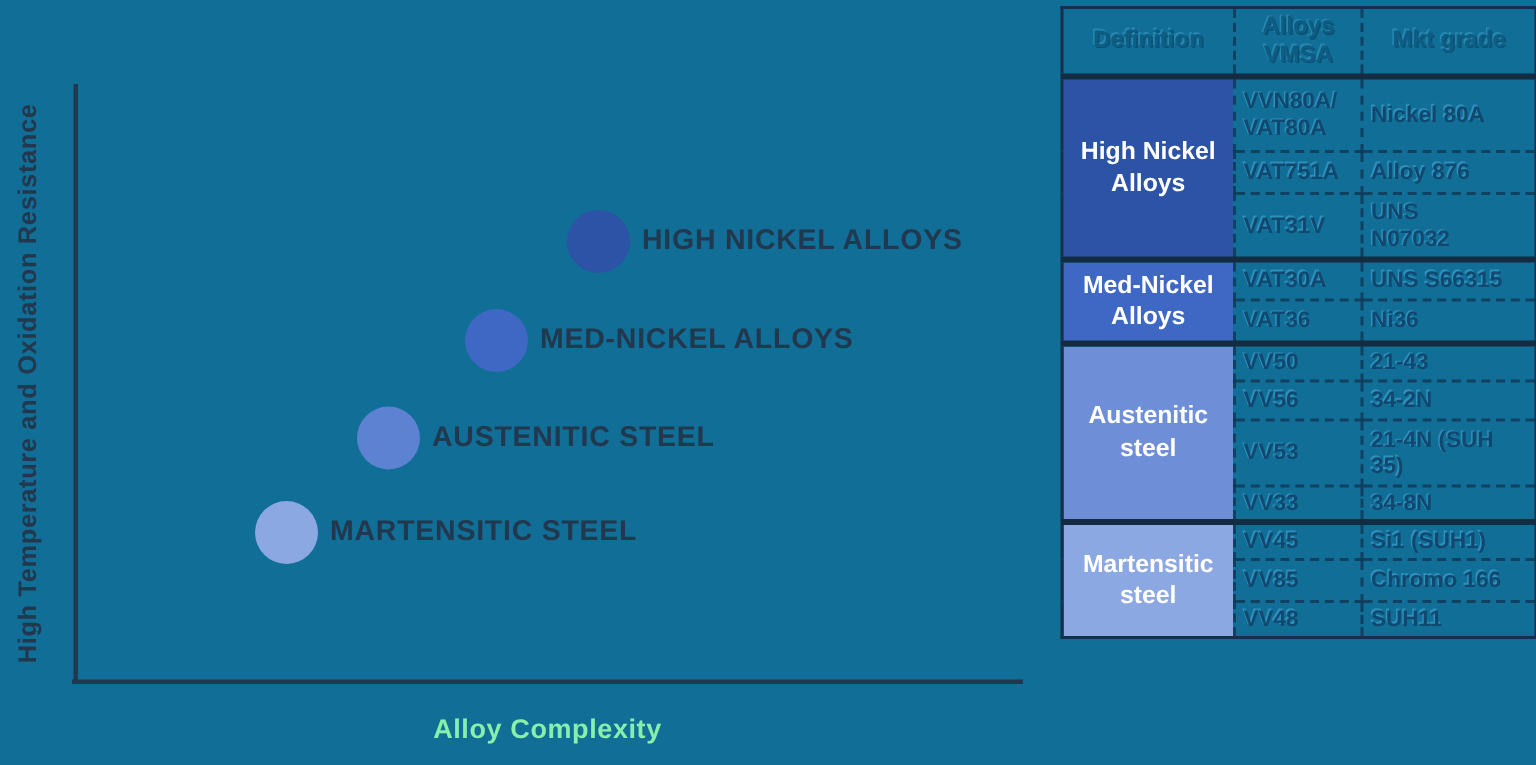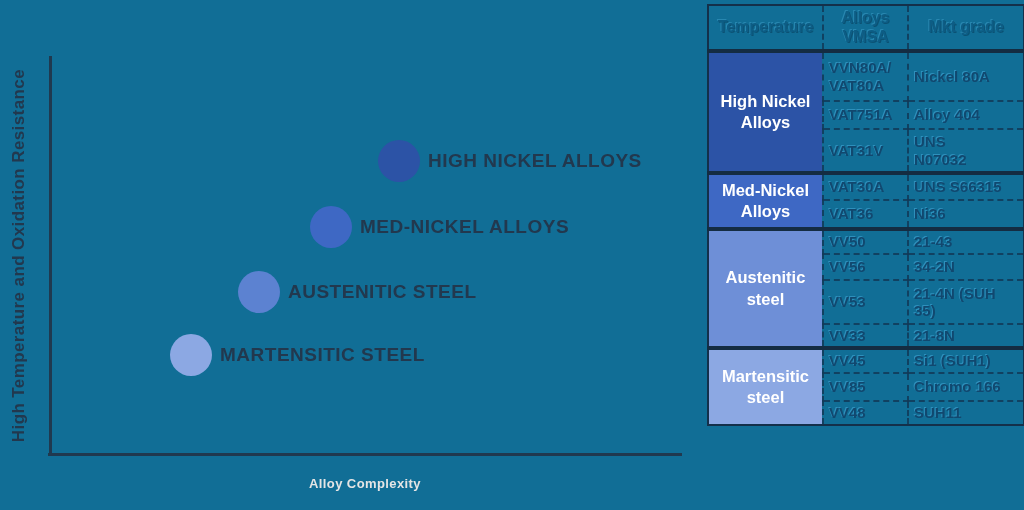--- a/index.html
+++ b/index.html
@@ -18,21 +18,21 @@
   .y-label {
     position:absolute; left:4px; top:57px; height:398px; width:30px;
     display:flex; align-items:center; justify-content:center;
   }
   .y-label span {
     writing-mode: vertical-rl; transform: rotate(180deg);
     font-weight:bold; font-size:17px; letter-spacing:0.4px; color:#22384E; white-space:nowrap;
   }
   .x-label {
     position:absolute; left:48px; top:476px; width:634px;
-    text-align:center; font-weight:bold; font-size:13px; letter-spacing:0.4px; color:#e5e5e5;
+    text-align:center; font-weight:bold; font-size:18px; letter-spacing:0.4px; color:#86efac;
   }
 
   .point { position:absolute; display:flex; align-items:center; }
   .bubble { width:42px; height:42px; border-radius:50%; flex:0 0 auto; }
   .point-label {
     margin-left:8px; font-weight:bold; font-size:19px; letter-spacing:0.5px;
     color:#22384E; white-space:nowrap;
   }
   .pt-mart { left:170px; top:334px; }
   .pt-aust { left:238px; top:271px; }
@@ -99,37 +99,37 @@
 
   <div class="grade-table-wrap">
     <table class="grades">
       <colgroup>
           <col style="width:115px">
           <col style="width:85px">
           <col style="width:116px">
         </colgroup>
       <thead>
         <tr>
-          <th style="white-space:pre-line">Temperature</th>
+          <th style="white-space:pre-line">Definition</th>
           <th style="white-space:pre-line">Alloys
 VMSA</th>
           <th style="white-space:pre-line">Mkt grade</th>
         </tr>
       </thead>
 
       <tbody>
         <tr style="height:50px">
           <td class="def" rowspan="3" style="background: rgb(44, 83, 166);">High Nickel Alloys</td>
           <td class="grade-cell">VVN80A/
 VAT80A</td>
           <td class="mkt-cell">Nickel 80A</td>
         </tr>
         <tr style="height:28px">
           <td class="grade-cell">VAT751A</td>
-          <td class="mkt-cell">Alloy 404</td>
+          <td class="mkt-cell">Alloy 876</td>
         </tr>
         <tr style="height:44px">
           <td class="grade-cell">VAT31V</td>
           <td class="mkt-cell">UNS
 N07032</td>
         </tr>
       </tbody>
 
       <tbody>
         <tr style="height:27px">
@@ -153,21 +153,21 @@
           <td class="grade-cell">VV56</td>
           <td class="mkt-cell">34-2N</td>
         </tr>
         <tr style="height:44px">
           <td class="grade-cell">VV53</td>
           <td class="mkt-cell">21-4N (SUH
 35)</td>
         </tr>
         <tr style="height:24px">
           <td class="grade-cell">VV33</td>
-          <td class="mkt-cell">21-8N</td>
+          <td class="mkt-cell">34-8N</td>
         </tr>
       </tbody>
 
       <tbody>
         <tr style="height:25px">
           <td class="def" rowspan="3" style="background: rgb(140, 168, 227);">Martensitic steel</td>
           <td class="grade-cell">VV45</td>
           <td class="mkt-cell">Si1 (SUH1)</td>
         </tr>
         <tr style="height:28px">

